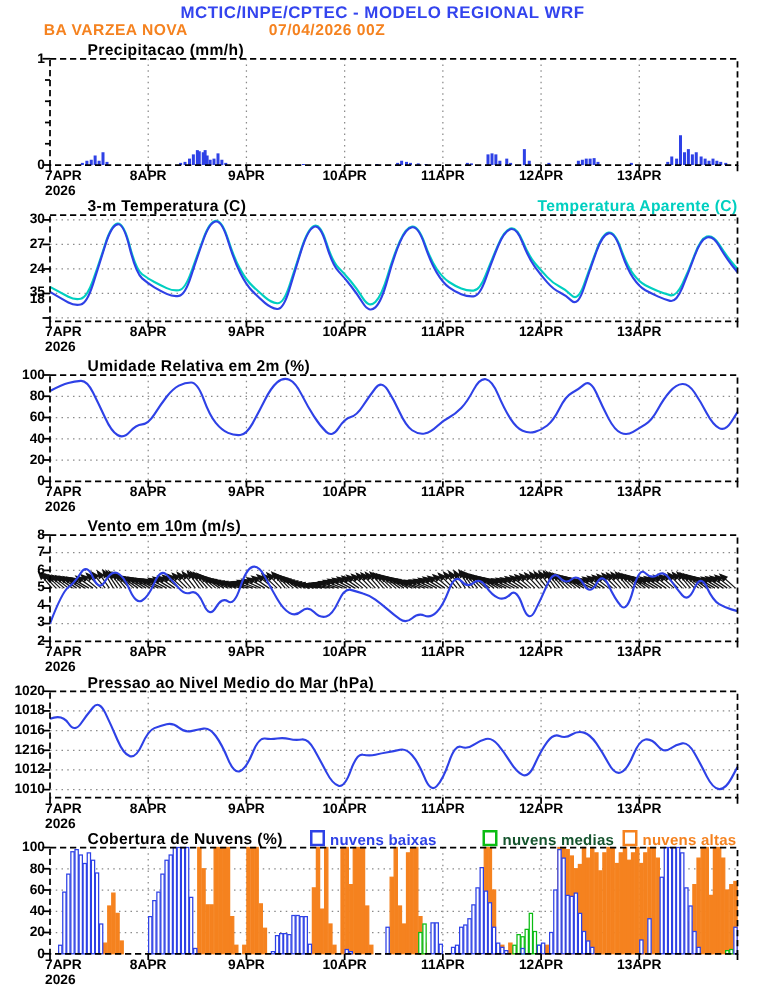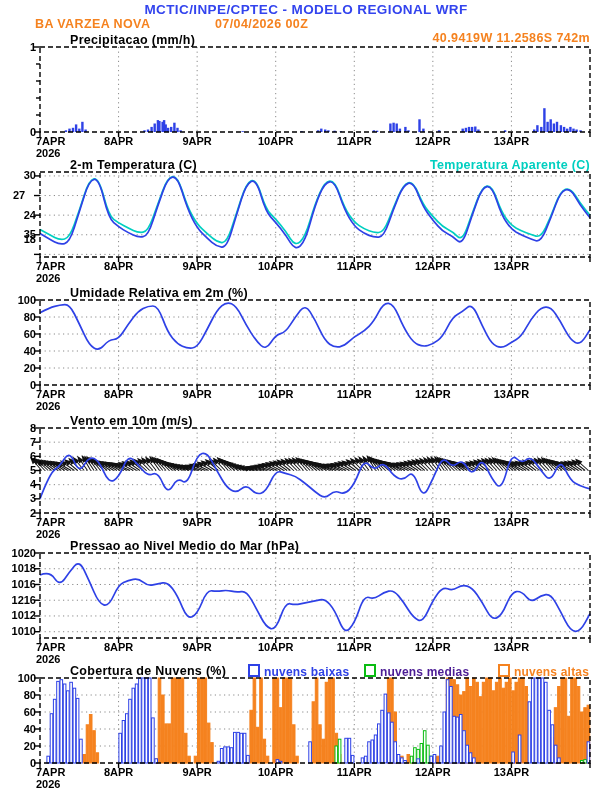--- a/index.html
+++ b/index.html
@@ -26,21 +26,20 @@
 </style>
 </head>
 <body>
 
 <div class="page">
   <div class="hline1" style="color: rgb(51, 68, 238);">MCTIC/INPE/CPTEC - MODELO REGIONAL WRF</div>
   <div class="hline2" style="color: rgb(245, 130, 31);">
     <span class="station">BA VARZEA NOVA</span>
     <span class="runtime">07/04/2026 00Z</span>
   </div>
-  <div class="coords" style="color: rgb(245, 130, 31);">40.9419W 11.2586S 742m</div>
 
   <div class="panel" id="panel-0" style="top: 27px;">
     <div class="panel-title">Precipitacao (mm/h)</div>
   <svg width="550" height="85" class="plot">
         <line class="grid" x1="78.57142857142857" y1="0" x2="78.57142857142857" y2="85"></line>
         <line class="grid" x1="157.14285714285714" y1="0" x2="157.14285714285714" y2="85"></line>
         <line class="grid" x1="235.7142857142857" y1="0" x2="235.7142857142857" y2="85"></line>
         <line class="grid" x1="314.2857142857143" y1="0" x2="314.2857142857143" y2="85"></line>
         <line class="grid" x1="392.8571428571429" y1="0" x2="392.8571428571429" y2="85"></line>
         <line class="grid" x1="471.4285714285714" y1="0" x2="471.4285714285714" y2="85"></line>
@@ -128,21 +127,21 @@
       <div class="xlab" style="left: 83.5714px; top: 108px;">8APR</div>
       <div class="xlab" style="left: 162.143px; top: 108px;">9APR</div>
       <div class="xlab" style="left: 240.714px; top: 108px;">10APR</div>
       <div class="xlab" style="left: 319.286px; top: 108px;">11APR</div>
       <div class="xlab" style="left: 397.857px; top: 108px;">12APR</div>
       <div class="xlab" style="left: 476.429px; top: 108px;">13APR</div>
       <div class="yearlab" style="top: 120px;">2026</div>
     </div>
 
   <div class="panel" id="panel-1" style="top: 152px;">
-    <div class="panel-title">2-m Temperatura (C)</div>
+    <div class="panel-title">3-m Temperatura (C)</div>
     <div class="right-title" style="color: rgb(0, 207, 192); margin-left: 44px;">Temperatura Aparente (C)</div>
   <svg width="550" height="85" class="plot">
         <line class="grid" x1="78.57142857142857" y1="0" x2="78.57142857142857" y2="85"></line>
         <line class="grid" x1="157.14285714285714" y1="0" x2="157.14285714285714" y2="85"></line>
         <line class="grid" x1="235.7142857142857" y1="0" x2="235.7142857142857" y2="85"></line>
         <line class="grid" x1="314.2857142857143" y1="0" x2="314.2857142857143" y2="85"></line>
         <line class="grid" x1="392.8571428571429" y1="0" x2="392.8571428571429" y2="85"></line>
         <line class="grid" x1="471.4285714285714" y1="0" x2="471.4285714285714" y2="85"></line>
         <line class="grid" x1="0" y1="82.38461538461539" x2="550" y2="82.38461538461539"></line>
         <line class="grid" x1="0" y1="62.76923076923078" x2="550" y2="62.76923076923078"></line>
@@ -162,21 +161,21 @@
         <line class="tick" x1="235.7142857142857" y1="85" x2="235.7142857142857" y2="90"></line>
         <line class="tick" x1="314.2857142857143" y1="85" x2="314.2857142857143" y2="90"></line>
         <line class="tick" x1="392.8571428571429" y1="85" x2="392.8571428571429" y2="90"></line>
         <line class="tick" x1="471.4285714285714" y1="85" x2="471.4285714285714" y2="90"></line>
         <line class="tick" x1="550" y1="85" x2="550" y2="90"></line>
         <rect class="frame" x="0" y="0" width="550" height="85"></rect>
       </svg>
       <div class="ylab" style="top: 81px;">18</div>
       <div class="ylab" style="top: 76.2692px;">35</div>
       <div class="ylab" style="top: 56.6538px;">24</div>
-      <div class="ylab" style="top: 37.0385px; text-align: center;">27</div>
+      <div class="ylab" style="top: 37.0385px;">27</div>
       <div class="ylab" style="top: 17.4231px;">30</div>
       <div class="xlab first" style="left: 36px; top: 108px;">7APR</div>
       <div class="xlab" style="left: 83.5714px; top: 108px;">8APR</div>
       <div class="xlab" style="left: 162.143px; top: 108px;">9APR</div>
       <div class="xlab" style="left: 240.714px; top: 108px;">10APR</div>
       <div class="xlab" style="left: 319.286px; top: 108px;">11APR</div>
       <div class="xlab" style="left: 397.857px; top: 108px;">12APR</div>
       <div class="xlab" style="left: 476.429px; top: 108px;">13APR</div>
       <div class="yearlab" style="top: 120px;">2026</div>
     </div>
@@ -993,21 +992,21 @@
       <div class="xlab" style="left: 397.857px; top: 108px;">12APR</div>
       <div class="xlab" style="left: 476.429px; top: 108px;">13APR</div>
       <div class="yearlab" style="top: 120px;">2026</div>
     </div>
 
   <div class="panel" id="panel-5" style="top: 658px;">
     <div class="panel-title">Cobertura de Nuvens (%)</div>
     <div class="legend-item" style="left: 248px; color: rgb(46, 65, 230);">
       <span class="lbox" style="border-color: rgb(46, 65, 230);"></span><span>nuvens baixas</span>
     </div>
-    <div class="legend-item" style="left: 364px; color: #4c1d95;">
+    <div class="legend-item" style="left: 386px; color: #14532d;">
       <span class="lbox" style="border-color: rgb(10, 188, 18);"></span><span>nuvens medias</span>
     </div>
     <div class="legend-item" style="left: 498px; color: rgb(245, 130, 31);">
       <span class="lbox" style="border-color: rgb(245, 130, 31);"></span><span>nuvens altas</span>
     </div>
   <svg width="550" height="85" class="plot">
         <line class="grid" x1="78.57142857142857" y1="0" x2="78.57142857142857" y2="85"></line>
         <line class="grid" x1="157.14285714285714" y1="0" x2="157.14285714285714" y2="85"></line>
         <line class="grid" x1="235.7142857142857" y1="0" x2="235.7142857142857" y2="85"></line>
         <line class="grid" x1="314.2857142857143" y1="0" x2="314.2857142857143" y2="85"></line>

